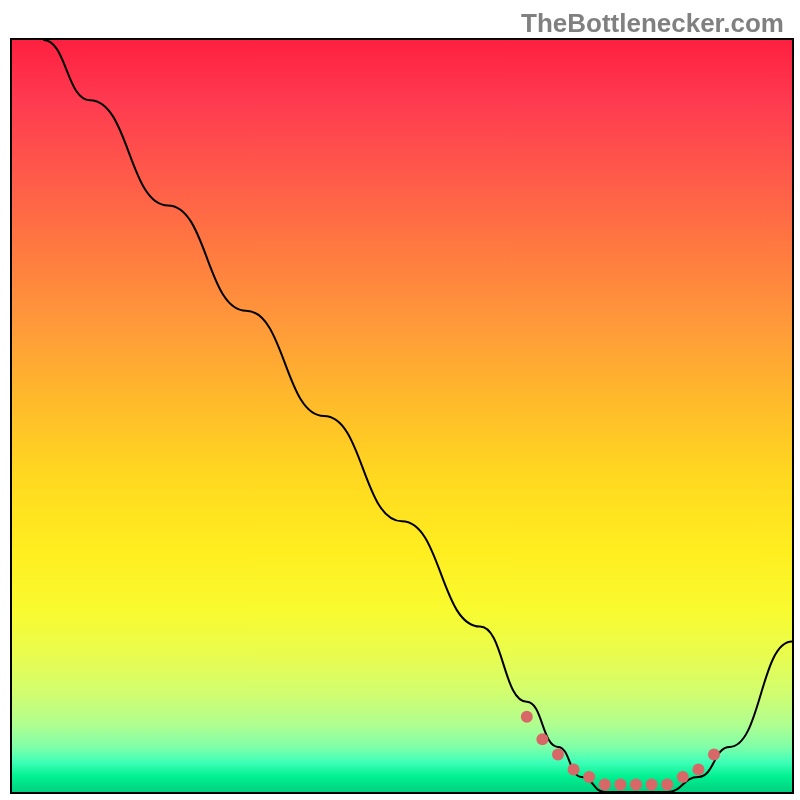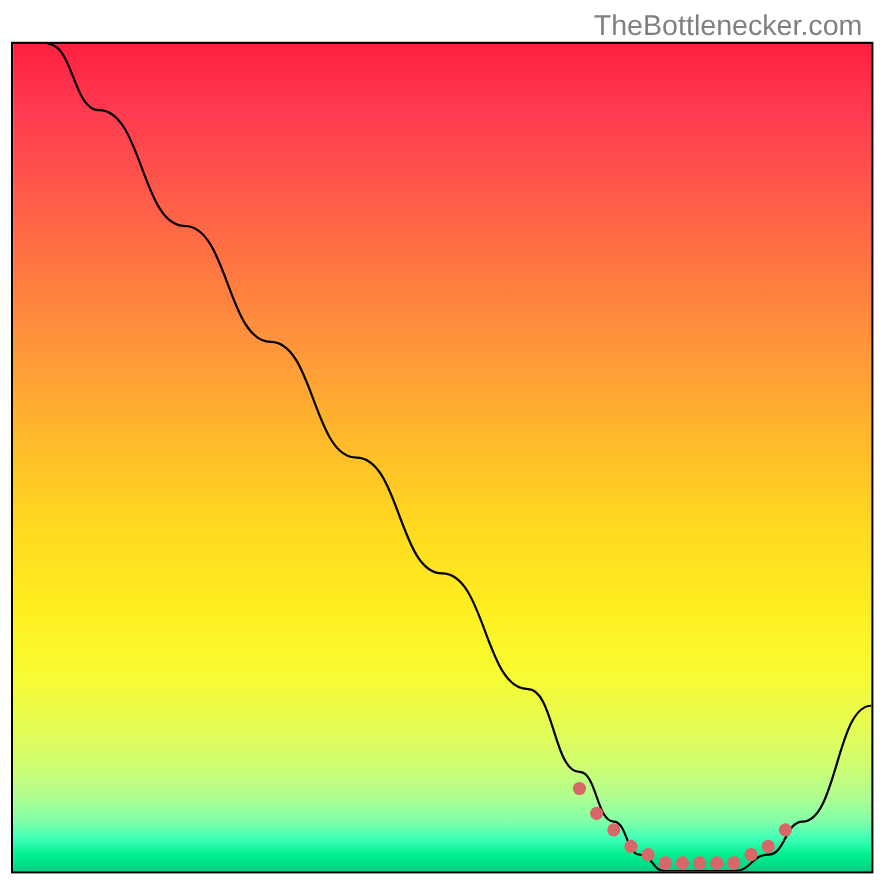--- a/index.html
+++ b/index.html
@@ -9,21 +9,21 @@
       height: 800px;
       position: relative;
       font-family: Arial, sans-serif;
     }
     .watermark {
       position: absolute;
       top: 8px;
       right: 16px;
       font-size: 26px;
       color: #808080;
-      font-weight: normal;
+      font-weight: bold;
       z-index: 10;
     }
     .chart-container {
       position: absolute;
       top: 38px;
       left: 10px;
       width: 780px;
       height: 752px;
       background: white;
       border: 2px solid black;

